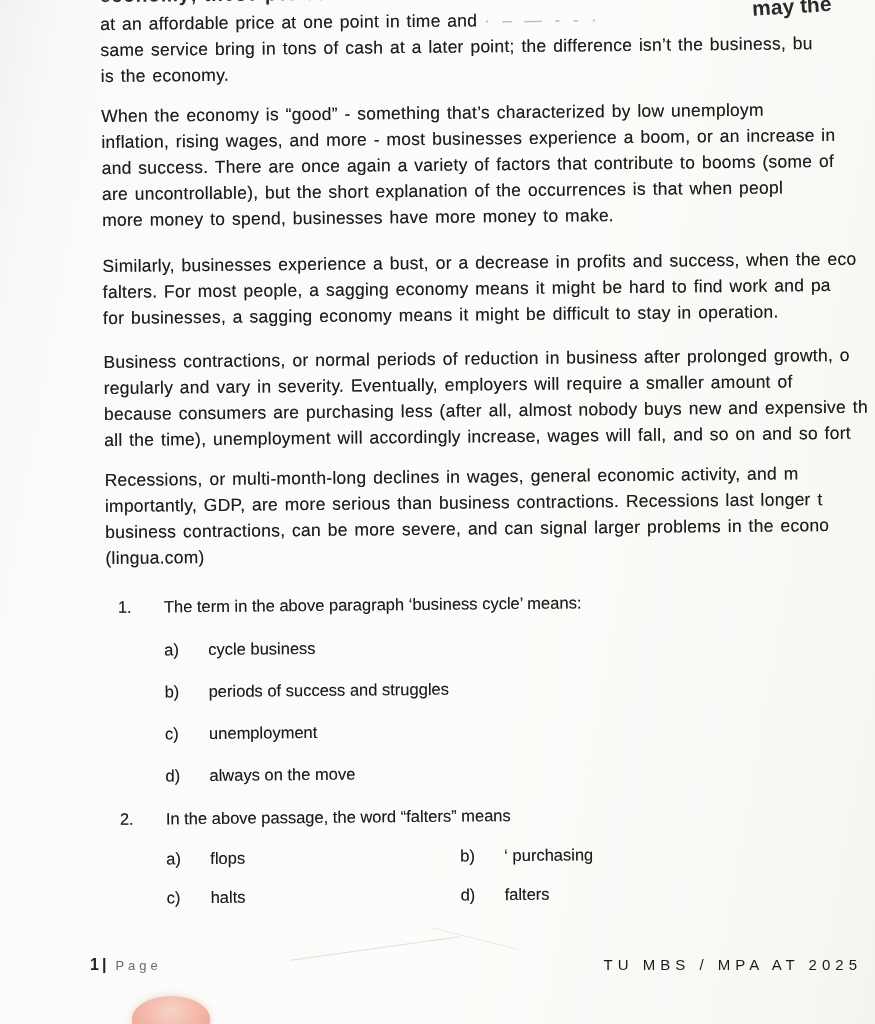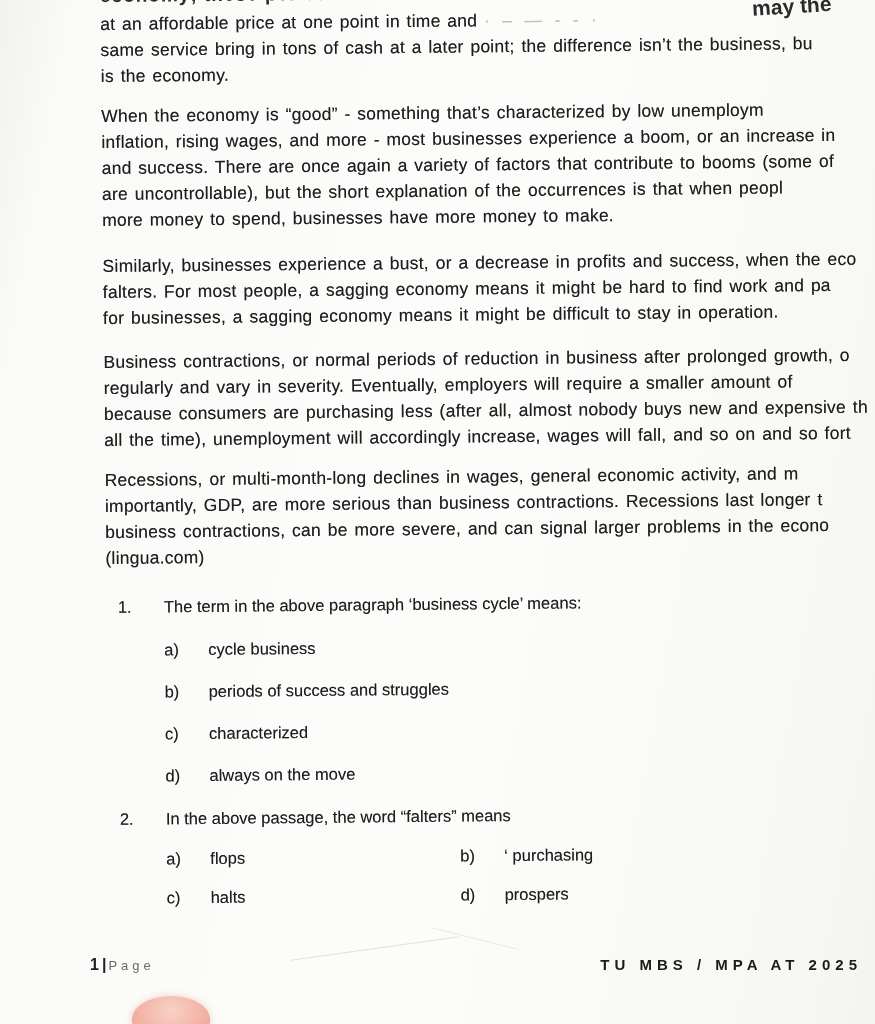--- a/index.html
+++ b/index.html
@@ -50,24 +50,24 @@
              text-shadow:0 0 .5px rgba(25,25,25,.5); }
   .opt-row .letter1 { margin-left:58px; width:44px; }
   .opt-row .text1 { width:250px; }
   .opt-row .letter2 { width:44px; }
   .footer {
     position:absolute; left:90px; top:956px; width:772px;
     display:flex; justify-content:space-between; align-items:baseline;
   }
   .footer-left { font-size:16px; font-weight:700; color:#222; }
   .footer-left .page-word {
-    font-size:13px; font-weight:400; letter-spacing:4px; color:#6a6a6a; margin-left:2px;
+    font-size:13px; font-weight:400; letter-spacing:4px; color:#6a6a6a; margin-left:9px;
   }
   .footer-left .sep { margin-left:3px; }
-  .footer-right { font-size:15px; font-weight:700; letter-spacing:5px; color:#1b1b1b; }
+  .footer-right { font-size:15px; font-weight:400; letter-spacing:5px; color:#1b1b1b; }
   .crease {
     position:absolute; left:290px; top:948px; width:170px; height:1px;
     background:#d8d8d4; transform:rotate(-8deg); opacity:.8;
   }
   .crease2 {
     position:absolute; left:430px; top:938px; width:90px; height:1px;
     background:#dcdcd8; transform:rotate(14deg); opacity:.7;
   }
   .finger {
     position:absolute; left:132px; bottom:-18px; width:78px; height:46px;
@@ -130,21 +130,21 @@
     <div class="opt">
       <span class="letter">a)</span>
       <span class="text">cycle business</span>
     </div>
     <div class="opt">
       <span class="letter">b)</span>
       <span class="text">periods of success and struggles</span>
     </div>
     <div class="opt">
       <span class="letter">c)</span>
-      <span class="text">characterized</span>
+      <span class="text">unemployment</span>
     </div>
     <div class="opt">
       <span class="letter">d)</span>
       <span class="text">always on the move</span>
     </div>
 
     <div class="q-head q2-head">
       <span class="q-num">2.</span>
       <span class="q-text">In the above passage, the word “falters” means</span>
     </div>
@@ -152,21 +152,21 @@
     <div class="opt-row">
       <span class="letter1">a)</span>
       <span class="text1">flops</span>
       <span class="letter2">b)</span>
       <span class="text2">‘ purchasing</span>
     </div>
     <div class="opt-row">
       <span class="letter1">c)</span>
       <span class="text1">halts</span>
       <span class="letter2">d)</span>
-      <span class="text2">prospers</span>
+      <span class="text2">falters</span>
     </div>
 
   </div>
 
   <div class="crease"></div>
   <div class="crease2"></div>
 
   <div class="footer">
     <div class="footer-left">
       <span>1</span><span class="sep">|</span><span class="page-word">Page</span>

